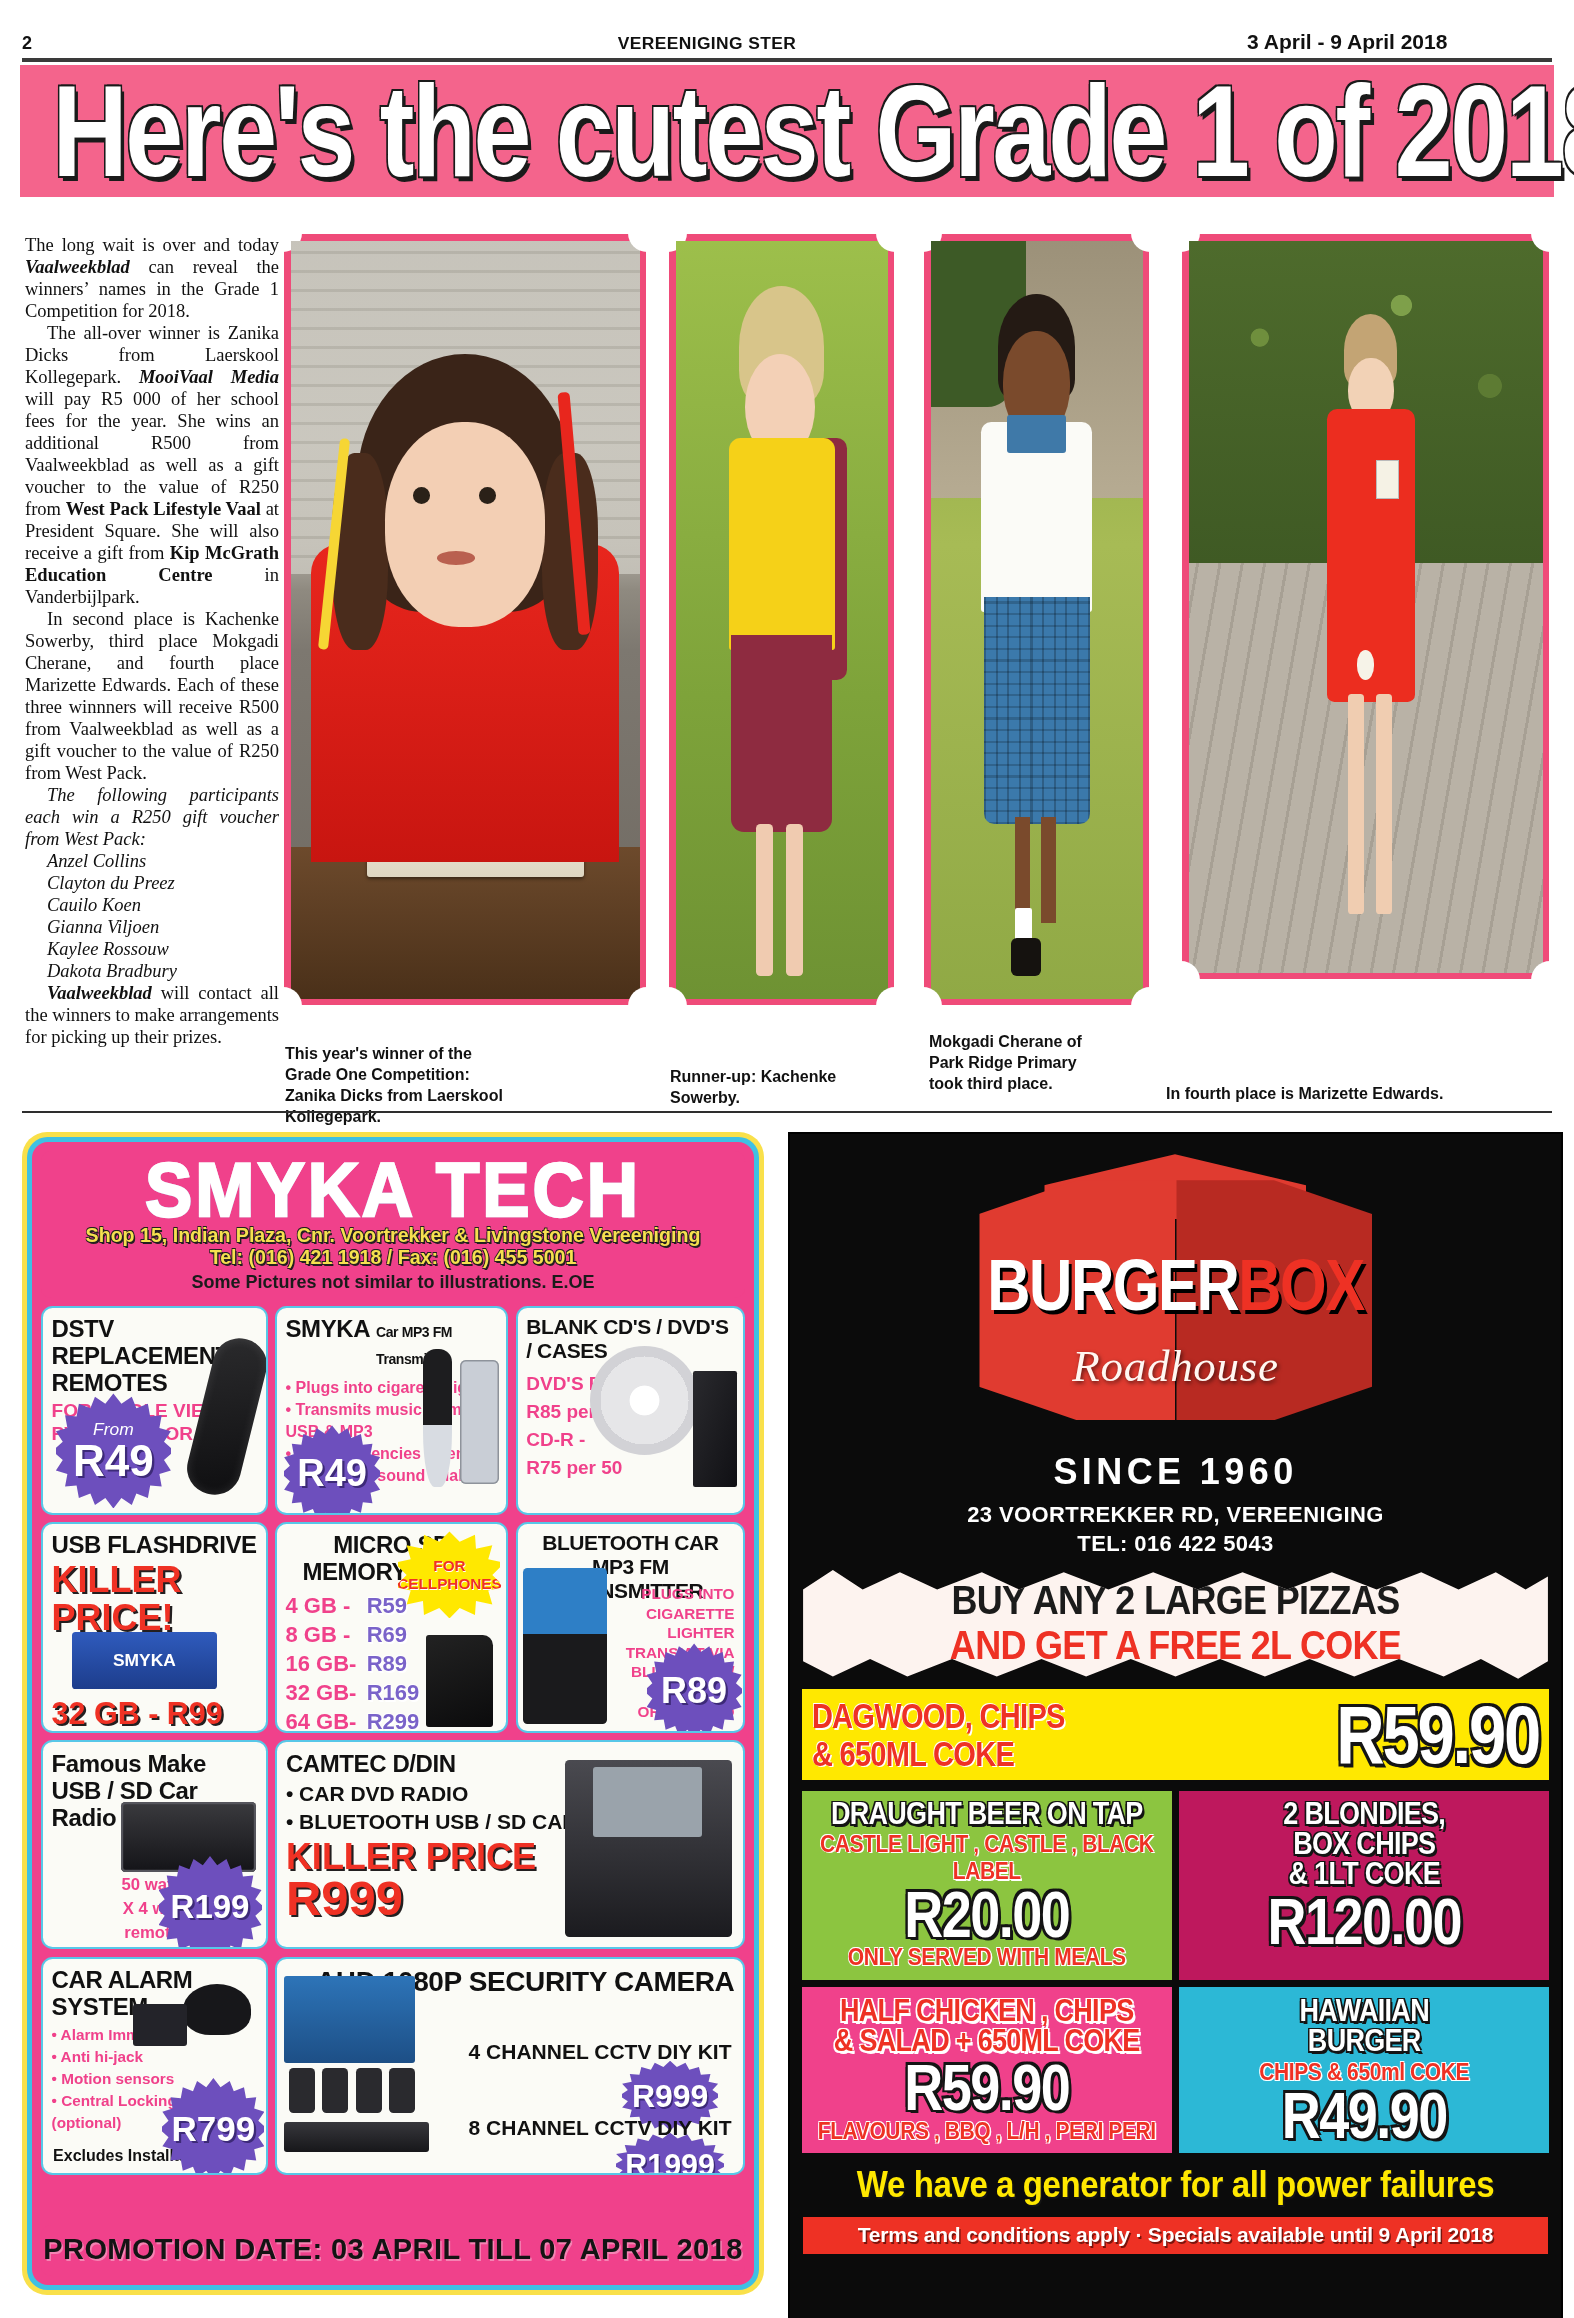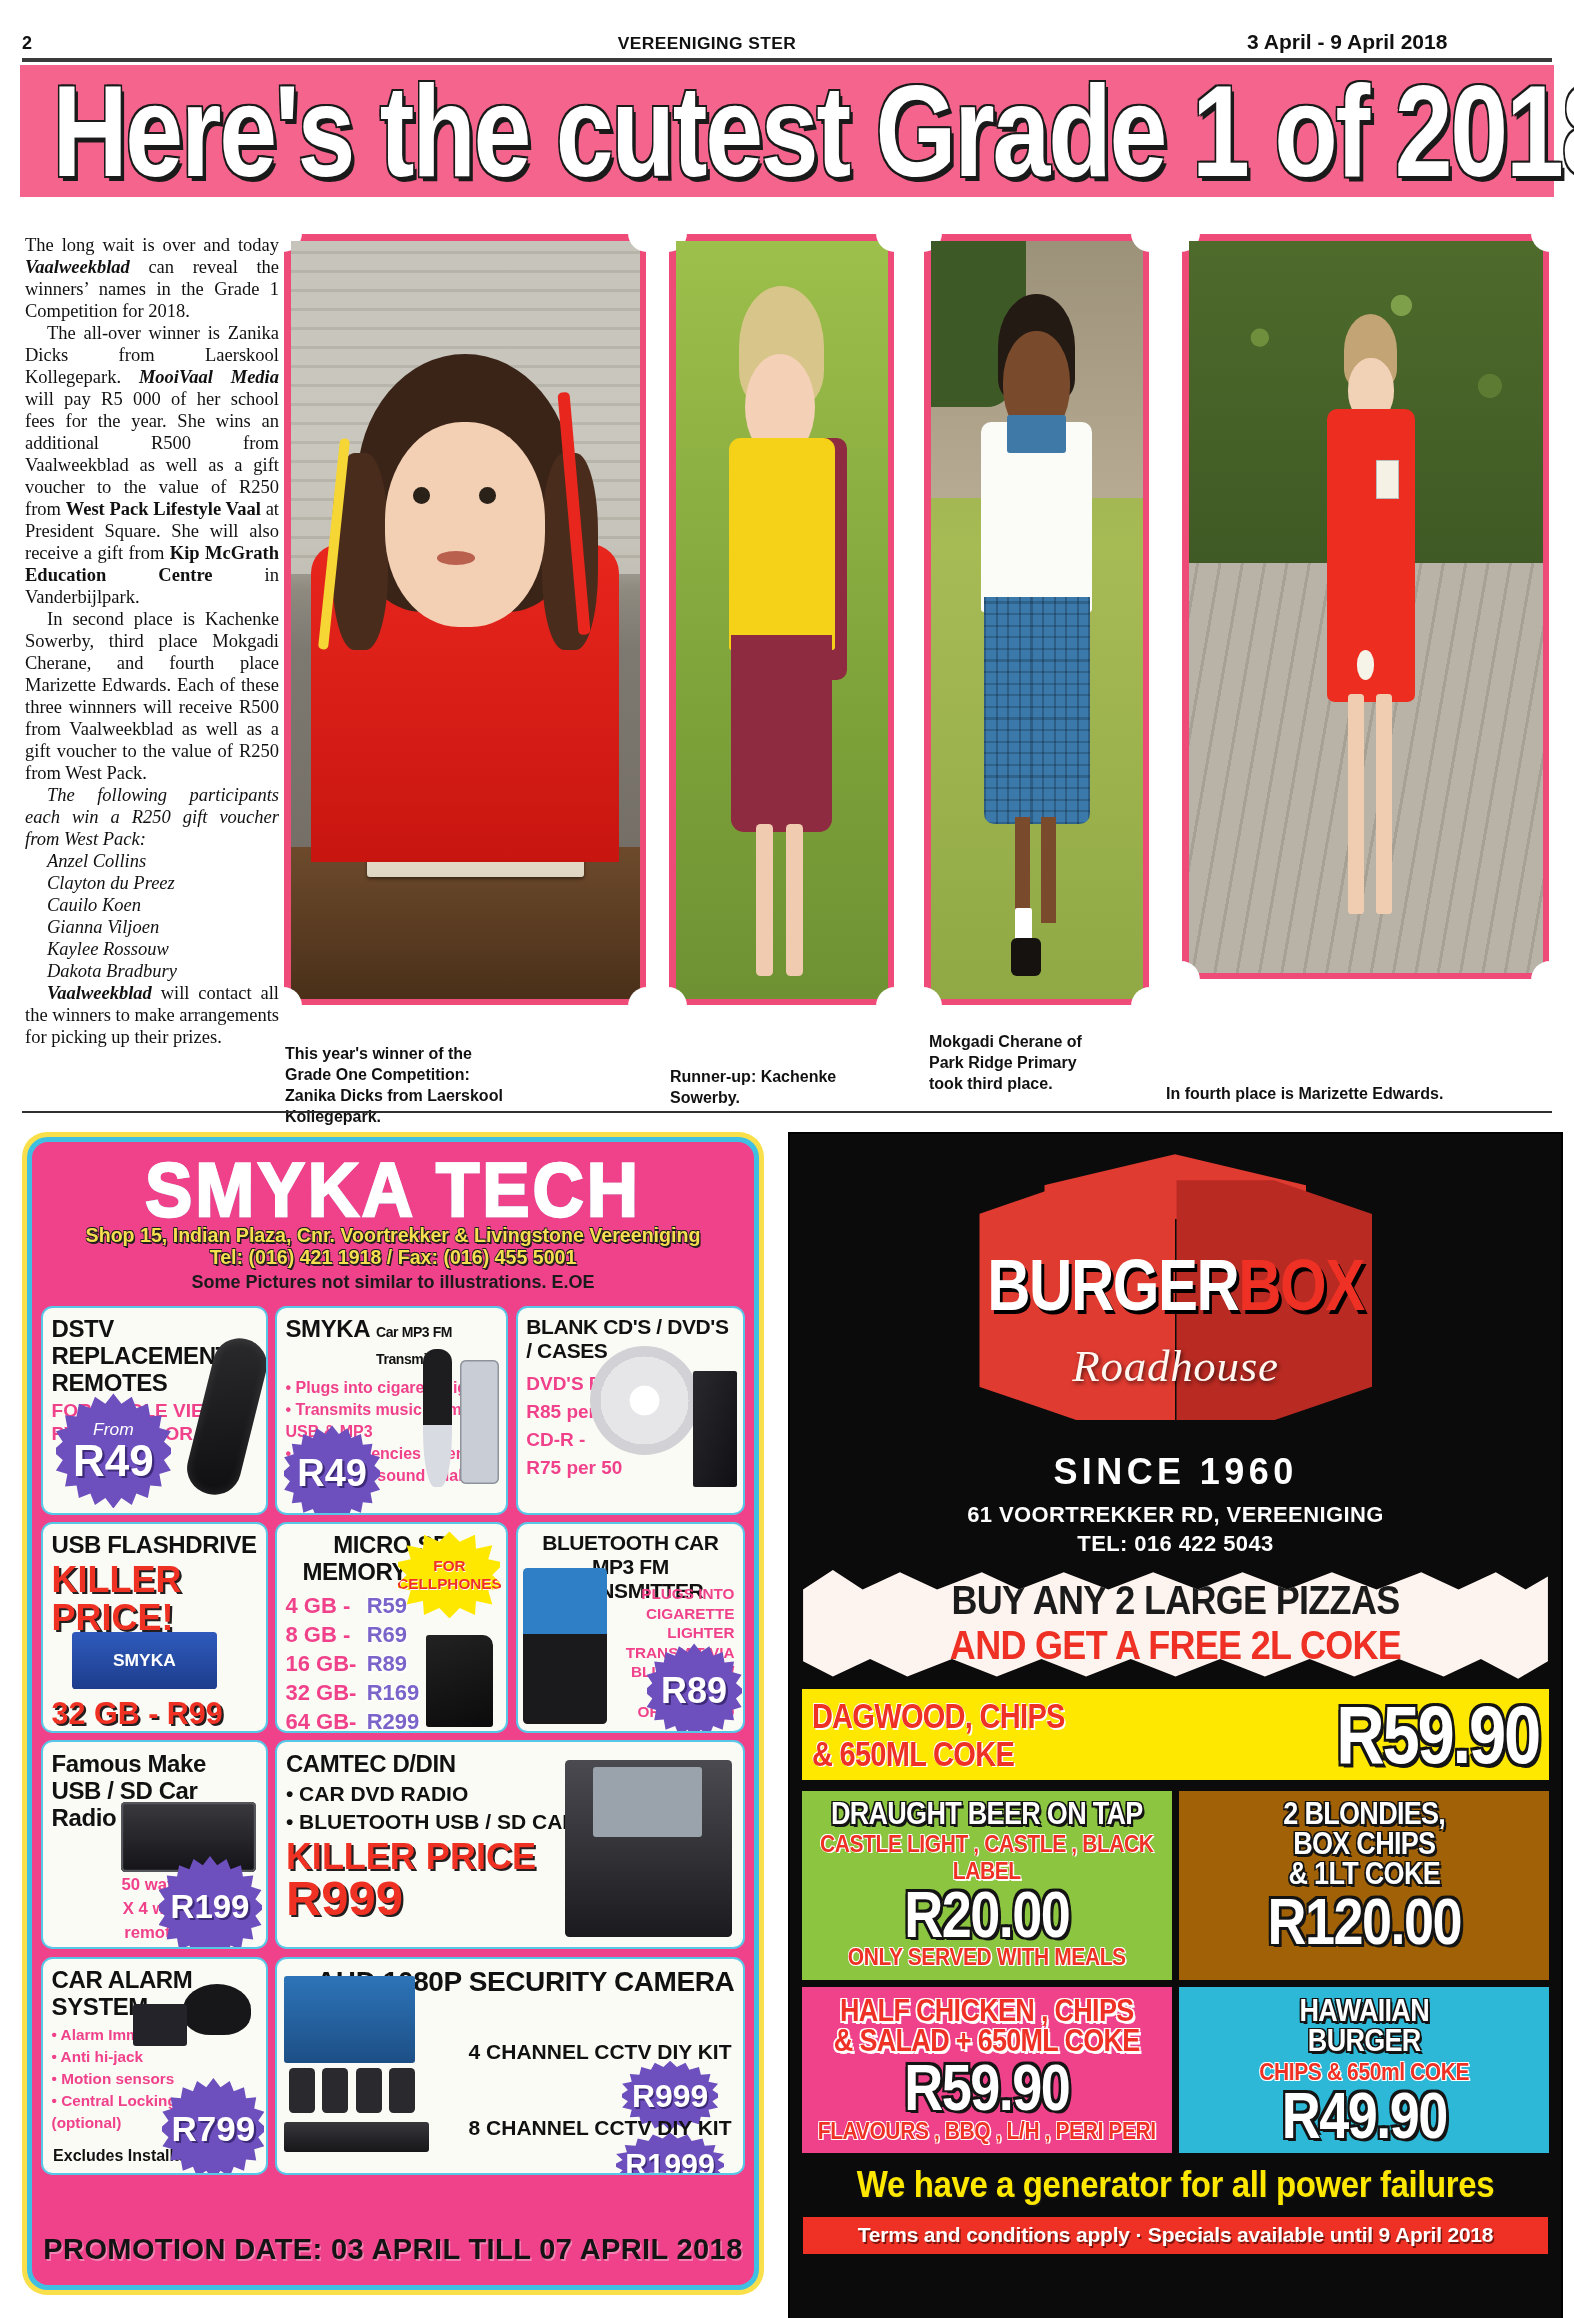--- a/index.html
+++ b/index.html
@@ -321,21 +321,21 @@
   }
   .deal-yellow .txt{font-family:"Liberation Sans", sans-serif;font-weight:bold;
      font-size:29px;line-height:32px;color:#ee3124;letter-spacing:-0.7px;
      text-shadow:1.5px 1.5px 0 #fff,-0.7px -0.7px 0 #fff;transform:scaleY(1.18);}
   .deal-yellow .price{font-family:"Liberation Sans", sans-serif;font-weight:bold;
      font-size:67px;color:#ffffff;letter-spacing:-2.2px;transform:scaleY(1.22);
      text-shadow:2.9px 2.9px 0 #141414,-2.2px -2.2px 0 #141414,2.2px -2.2px 0 #141414,-2.2px 2.2px 0 #141414;}
   .deal-row{display:flex;gap:7.3px;margin:7.3px 1.5px 0;}
   .deal-cell{flex:1;padding:8.7px 7.3px 10.2px;box-sizing:border-box;text-align:center;}
   .green{background:#8cc540;}
-  .redc{background:#a16207;}
+  .redc{background:#be185d;}
   .pinkc{background:#f0418b;}
   .cyanc{background:#2cb8d6;}
   .dl-t{font-family:"Liberation Sans", sans-serif;font-weight:bold;font-size:27px;line-height:30px;
      color:#ffffff;letter-spacing:-0.7px;transform:scaleY(1.15);
      text-shadow:2.2px 2.2px 0 #141414,-1.5px -1.5px 0 #141414,1.5px -1.5px 0 #141414,-1.5px 1.5px 0 #141414;}
   .dl-s{font-family:"Liberation Sans", sans-serif;font-weight:bold;font-size:21px;line-height:25px;
      color:#ee3124;letter-spacing:-0.4px;transform:scaleY(1.1);
      text-shadow:1.5px 1.5px 0 #fff,-0.7px -0.7px 0 #fff,0.7px -0.7px 0 #fff,-0.7px 0.7px 0 #fff;margin-top:2.9px;}
   .dl-t.red{color:#ee3124;text-shadow:2.2px 2.2px 0 #fff,-1.5px -1.5px 0 #fff,1.5px -1.5px 0 #fff,-1.5px 1.5px 0 #fff;}
   .dl-p{font-family:"Liberation Sans", sans-serif;font-weight:bold;font-size:54px;line-height:55px;
@@ -658,21 +658,21 @@
             <div class="face-r"></div>
         </div>
         <div class="bb-word">
           <span class="w1">BURGER</span><span class="w2">BOX</span>
         </div>
         <div class="bb-script">Roadhouse</div>
       </div>
 
       <div class="bb-since">SINCE 1960</div>
       <div class="bb-addr">
-        <div>61 VOORTREKKER RD, VEREENIGING</div>
+        <div>23 VOORTREKKER RD, VEREENIGING</div>
         <div>TEL: 016 422 5043</div>
       </div>
 
       <div class="bb-banner">
         <span class="l1">BUY ANY 2 LARGE PIZZAS</span>
         <span class="l2">AND GET A FREE 2L COKE</span>
       </div>
 
       <div class="deal-yellow">
         <div class="txt">

